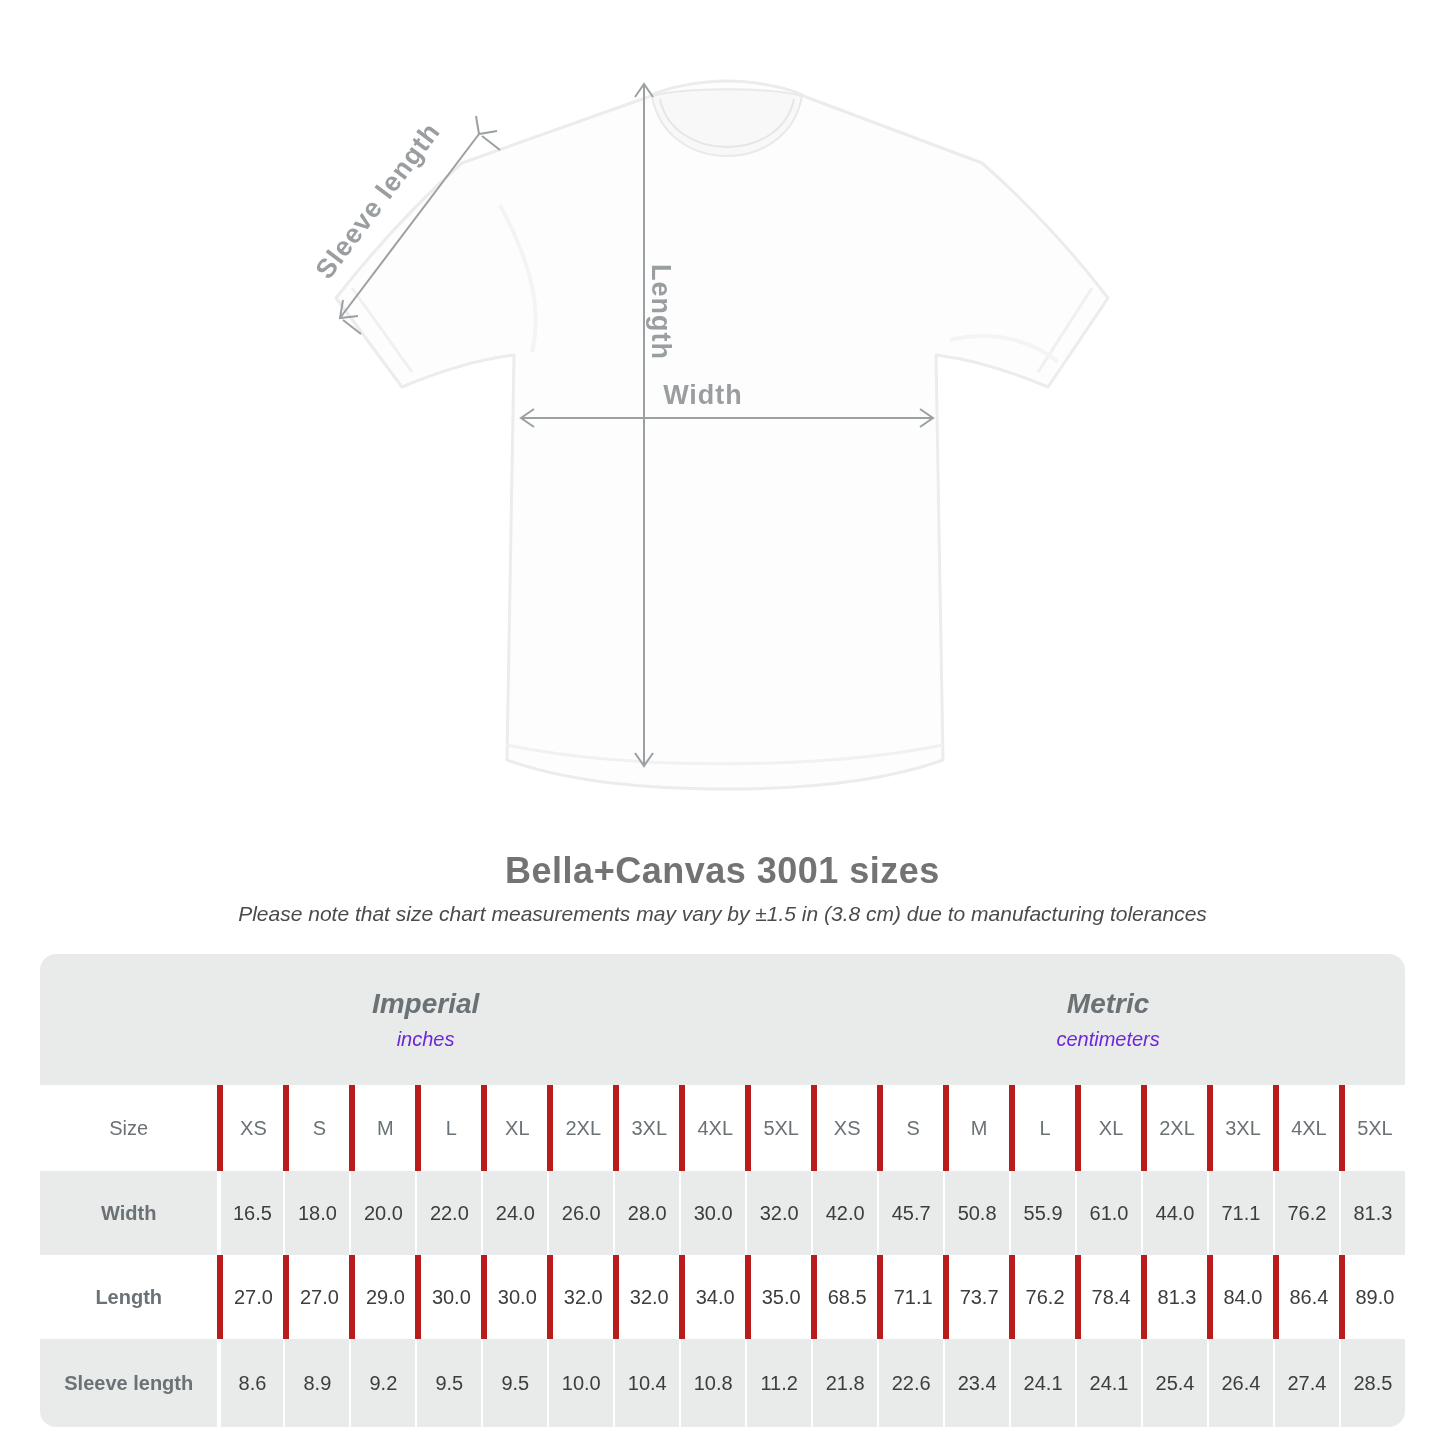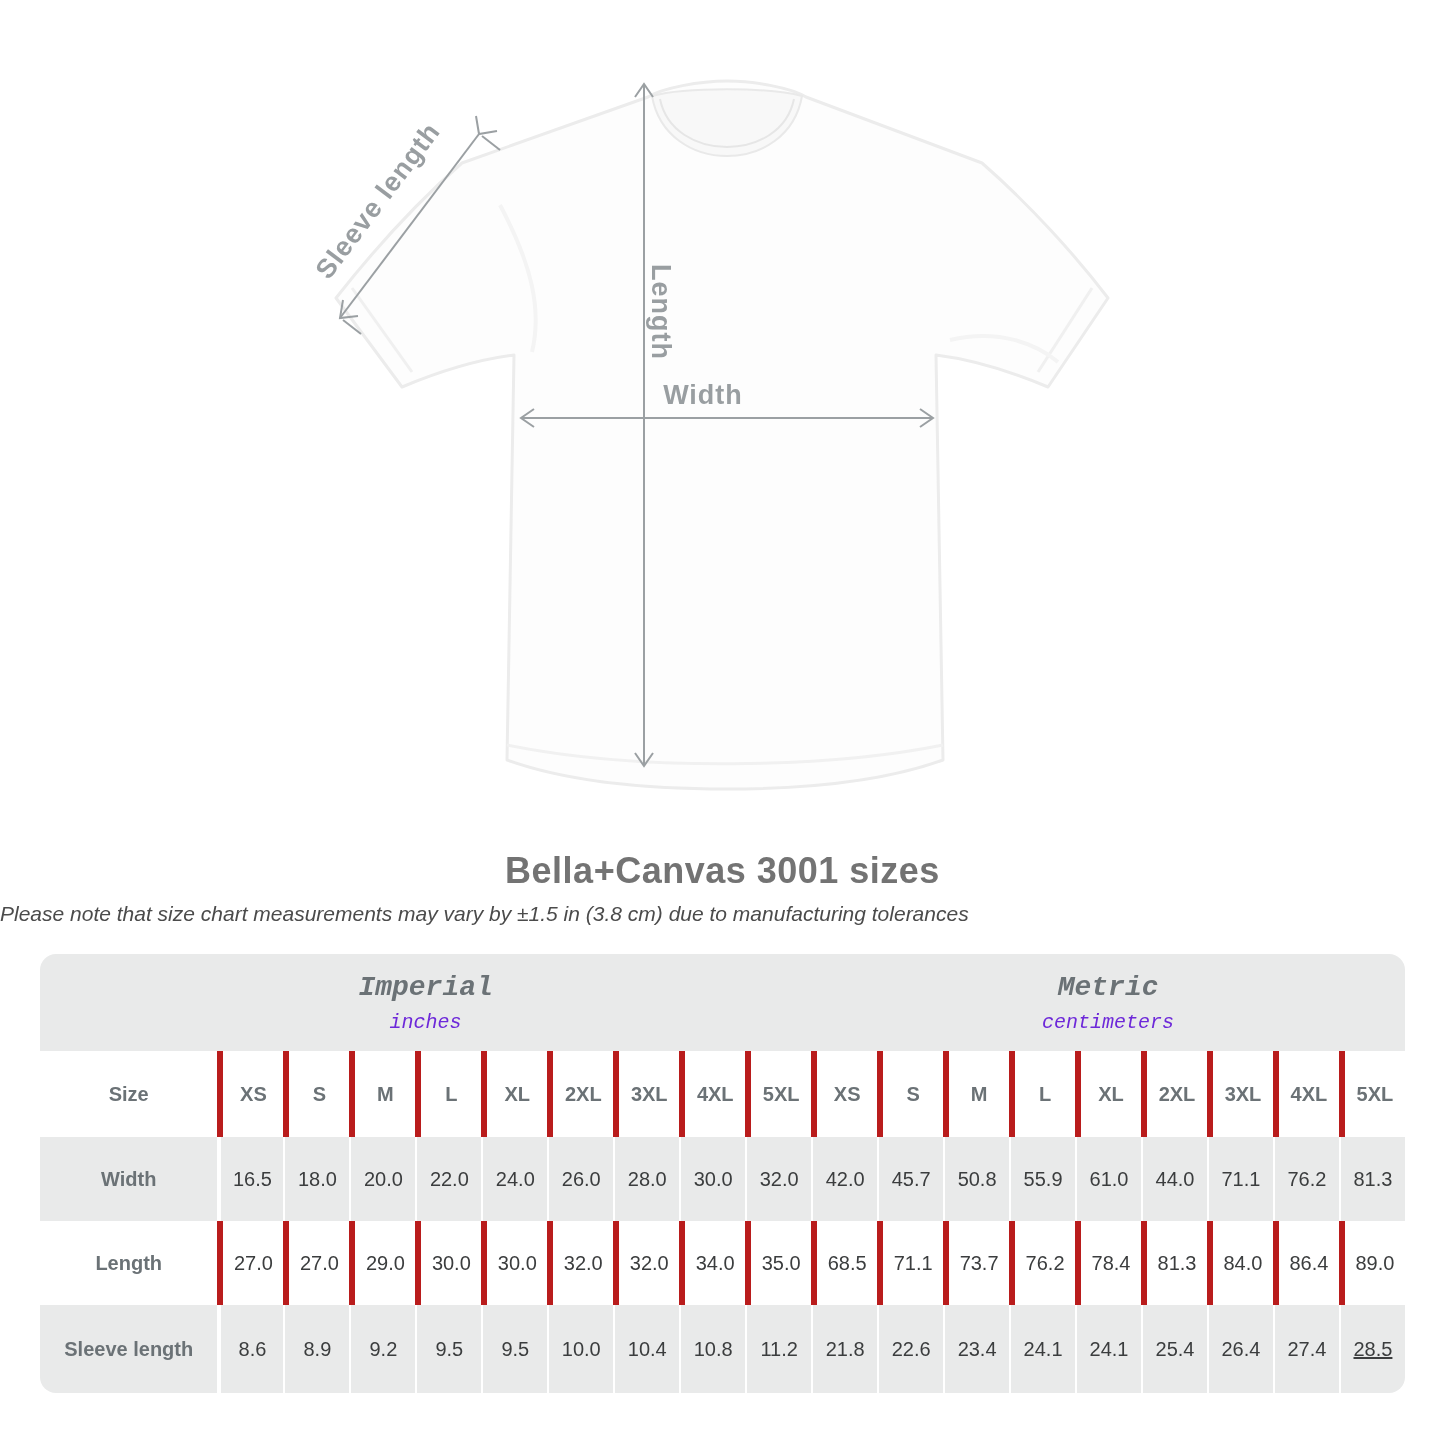--- a/index.html
+++ b/index.html
@@ -13,48 +13,48 @@
   .dim-label{
     font-family:"Liberation Sans","DejaVu Sans",sans-serif;
     font-weight:bold;font-size:27px;fill:#999ea1;letter-spacing:1px;
   }
   
   .title{
     text-align:center;margin:30px 0 10px 0;
     font-size:36px;font-weight:bold;color:#737373;letter-spacing:.5px;
   }
   .note{
-    margin:0 0 28px 0;
+    text-align:center;margin:0 0 28px 0;
     font-size:21px;font-style:italic;color:#4b4b4b;
   }
   
   .tbl-wrap{padding:0 40px;}
   table{
     width:100%;border-collapse:separate;border-spacing:0;table-layout:fixed;
   }
   th,td{text-align:center;vertical-align:middle;padding:0;}
-  .group-th{background:#e9eaea;height:97px;font-weight:normal;font-family:Liberation Mono, monospace;}
+  .group-th{background:#e9eaea;height:131px;font-weight:normal;}
   .group-th.first{border-top-left-radius:16px;}
   .group-th.last{border-top-right-radius:16px;}
   .group-label{font-weight:bold;font-style:italic;font-size:28px;color:#6b7276;}
   .group-sub{font-style:italic;font-size:20px;color:#6d28d9;margin-top:8px;}
   tr.size-row{background:#ffffff;height:86px;}
-  tr.size-row td{font-weight:bold;color:#6b7276;font-size:20px;}
+  tr.size-row td{font-weight:normal;color:#6b7276;font-size:20px;}
   tr.data-row{height:84px;}
   tr.data-row:last-child{height:88px;}
   tr.gray{background:#e9eaea;}
   tr.white{background:#ffffff;}
   td.lbl{font-weight:bold;color:#6b7276;font-size:20px;}
   td.val{color:#3b3d3e;font-size:20px;}
   tr.size-row td + td{border-left:1px solid #e3e4e4;}
   tr.white td + td{border-left:6px solid #b91c1c;}
   tr.gray td + td{border-left:2px solid #ffffff;margin-top:30px;}
   tr.gray td.first-data{border-left-width:4px;}
   tr.data-row:last-child td:first-child{border-bottom-left-radius:16px;}
-  tr.data-row:last-child td:last-child{border-bottom-right-radius:16px;text-decoration:underline;}
+  tr.data-row:last-child td:last-child{border-bottom-right-radius:16px;}
 </style>
 </head>
 <body>
 
 <div class="page">
 
   <div class="diagram-wrap">
     <svg width="1445" height="820" viewBox="0 0 1445 820">
 
       <g>

